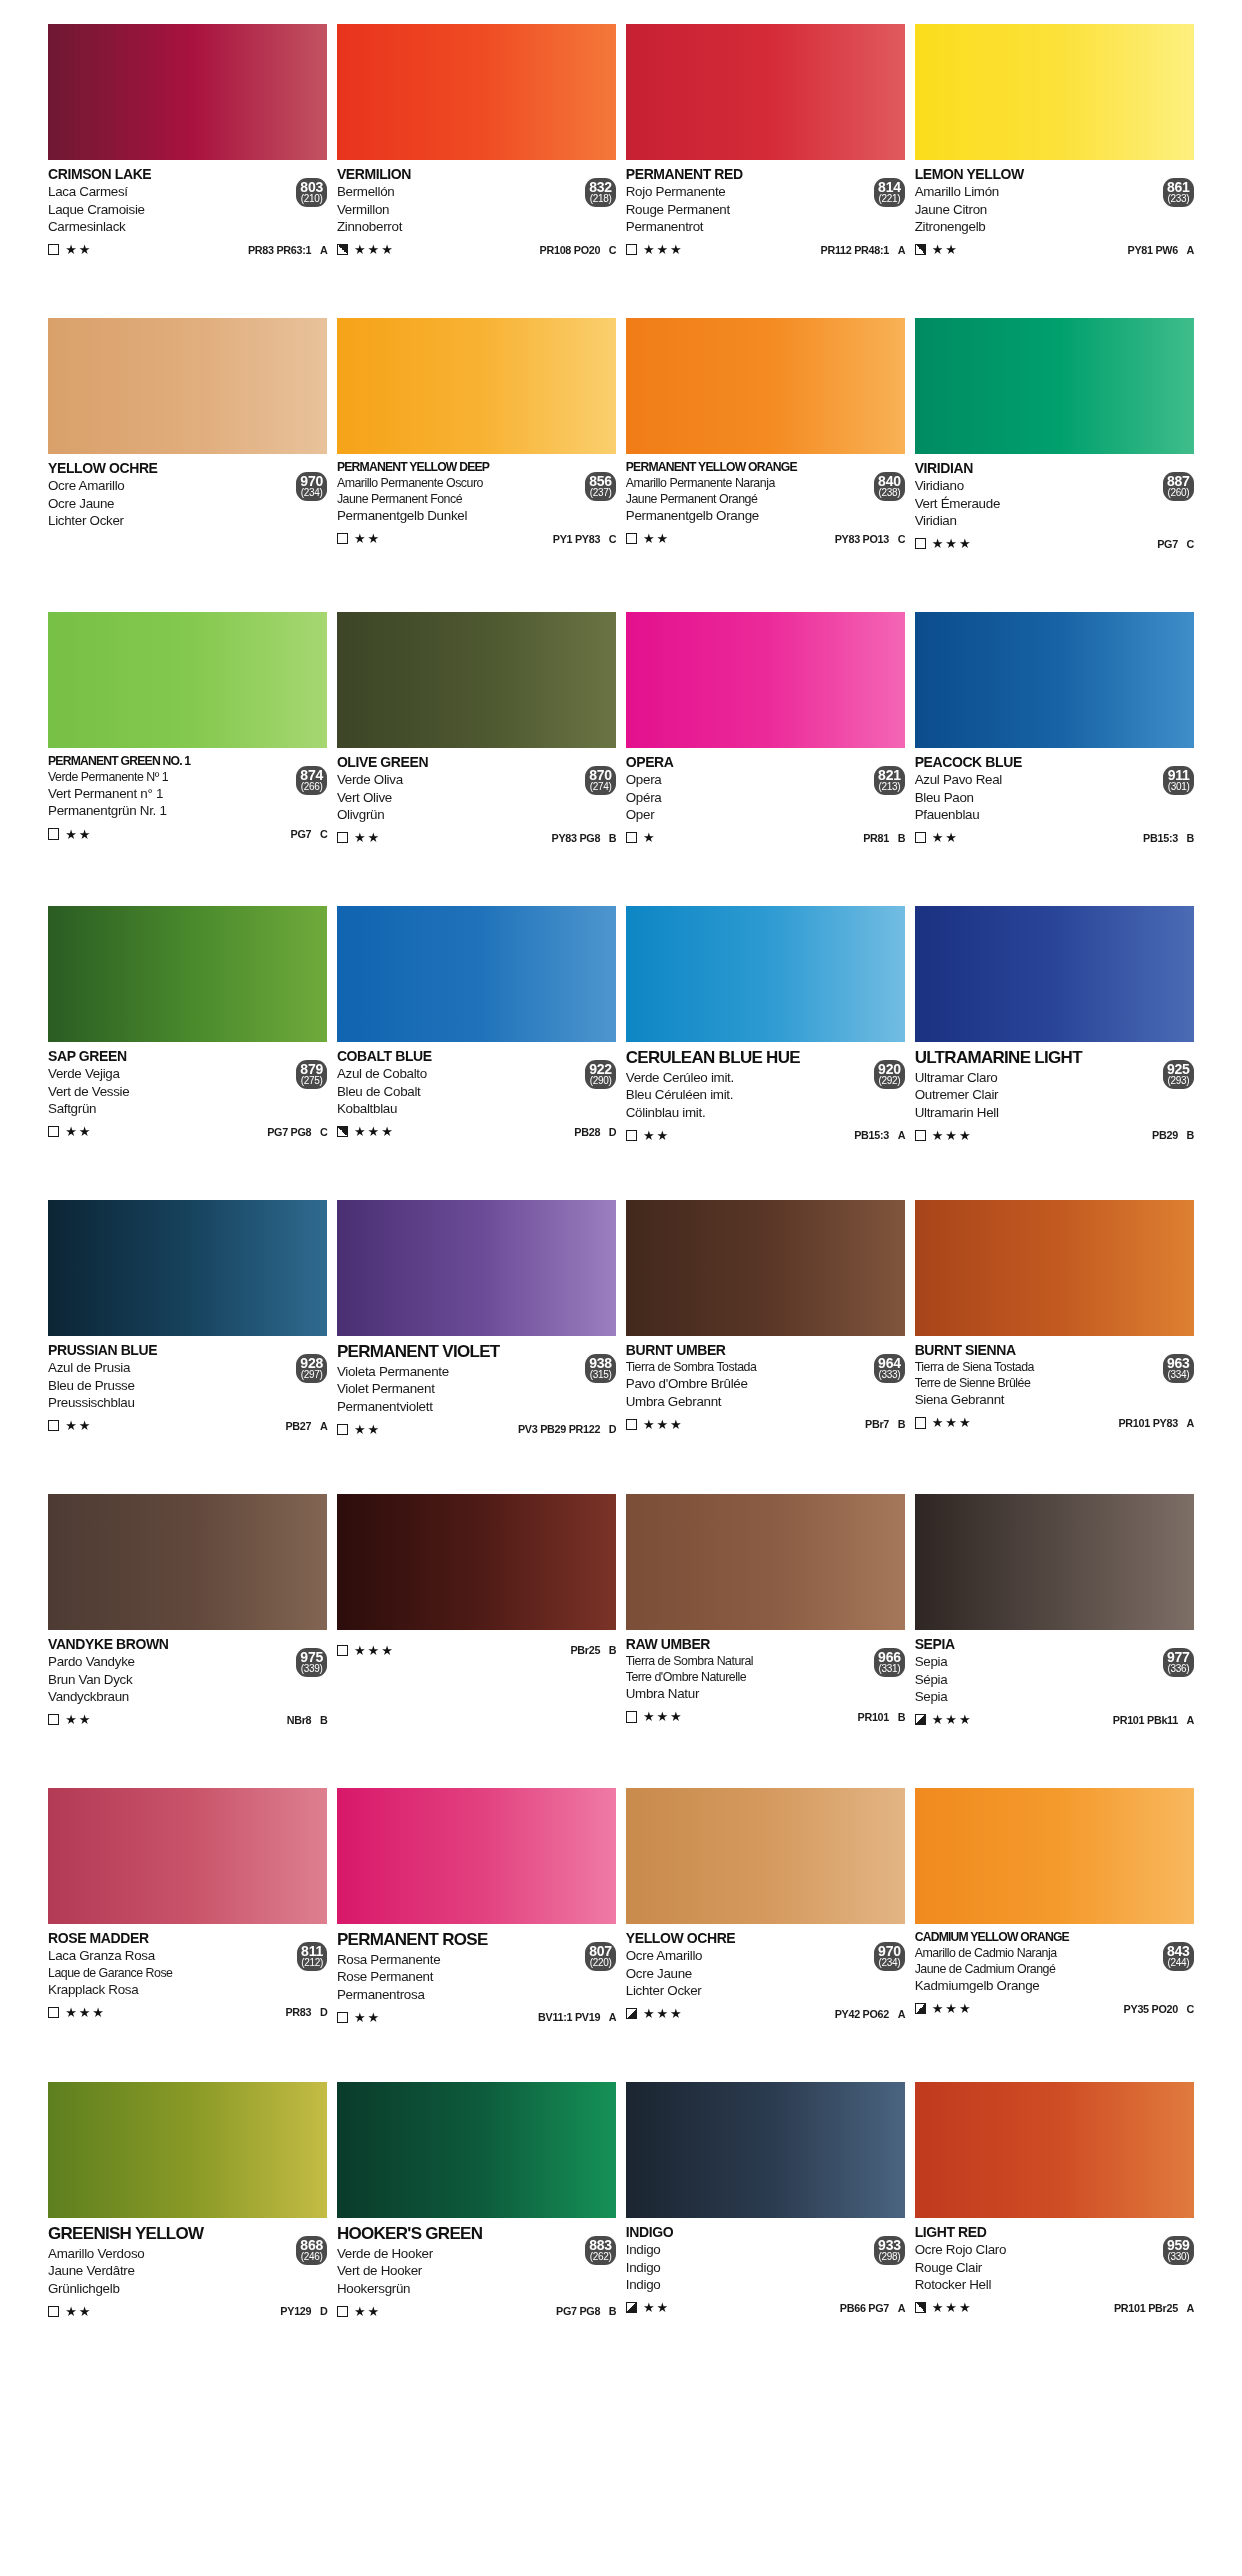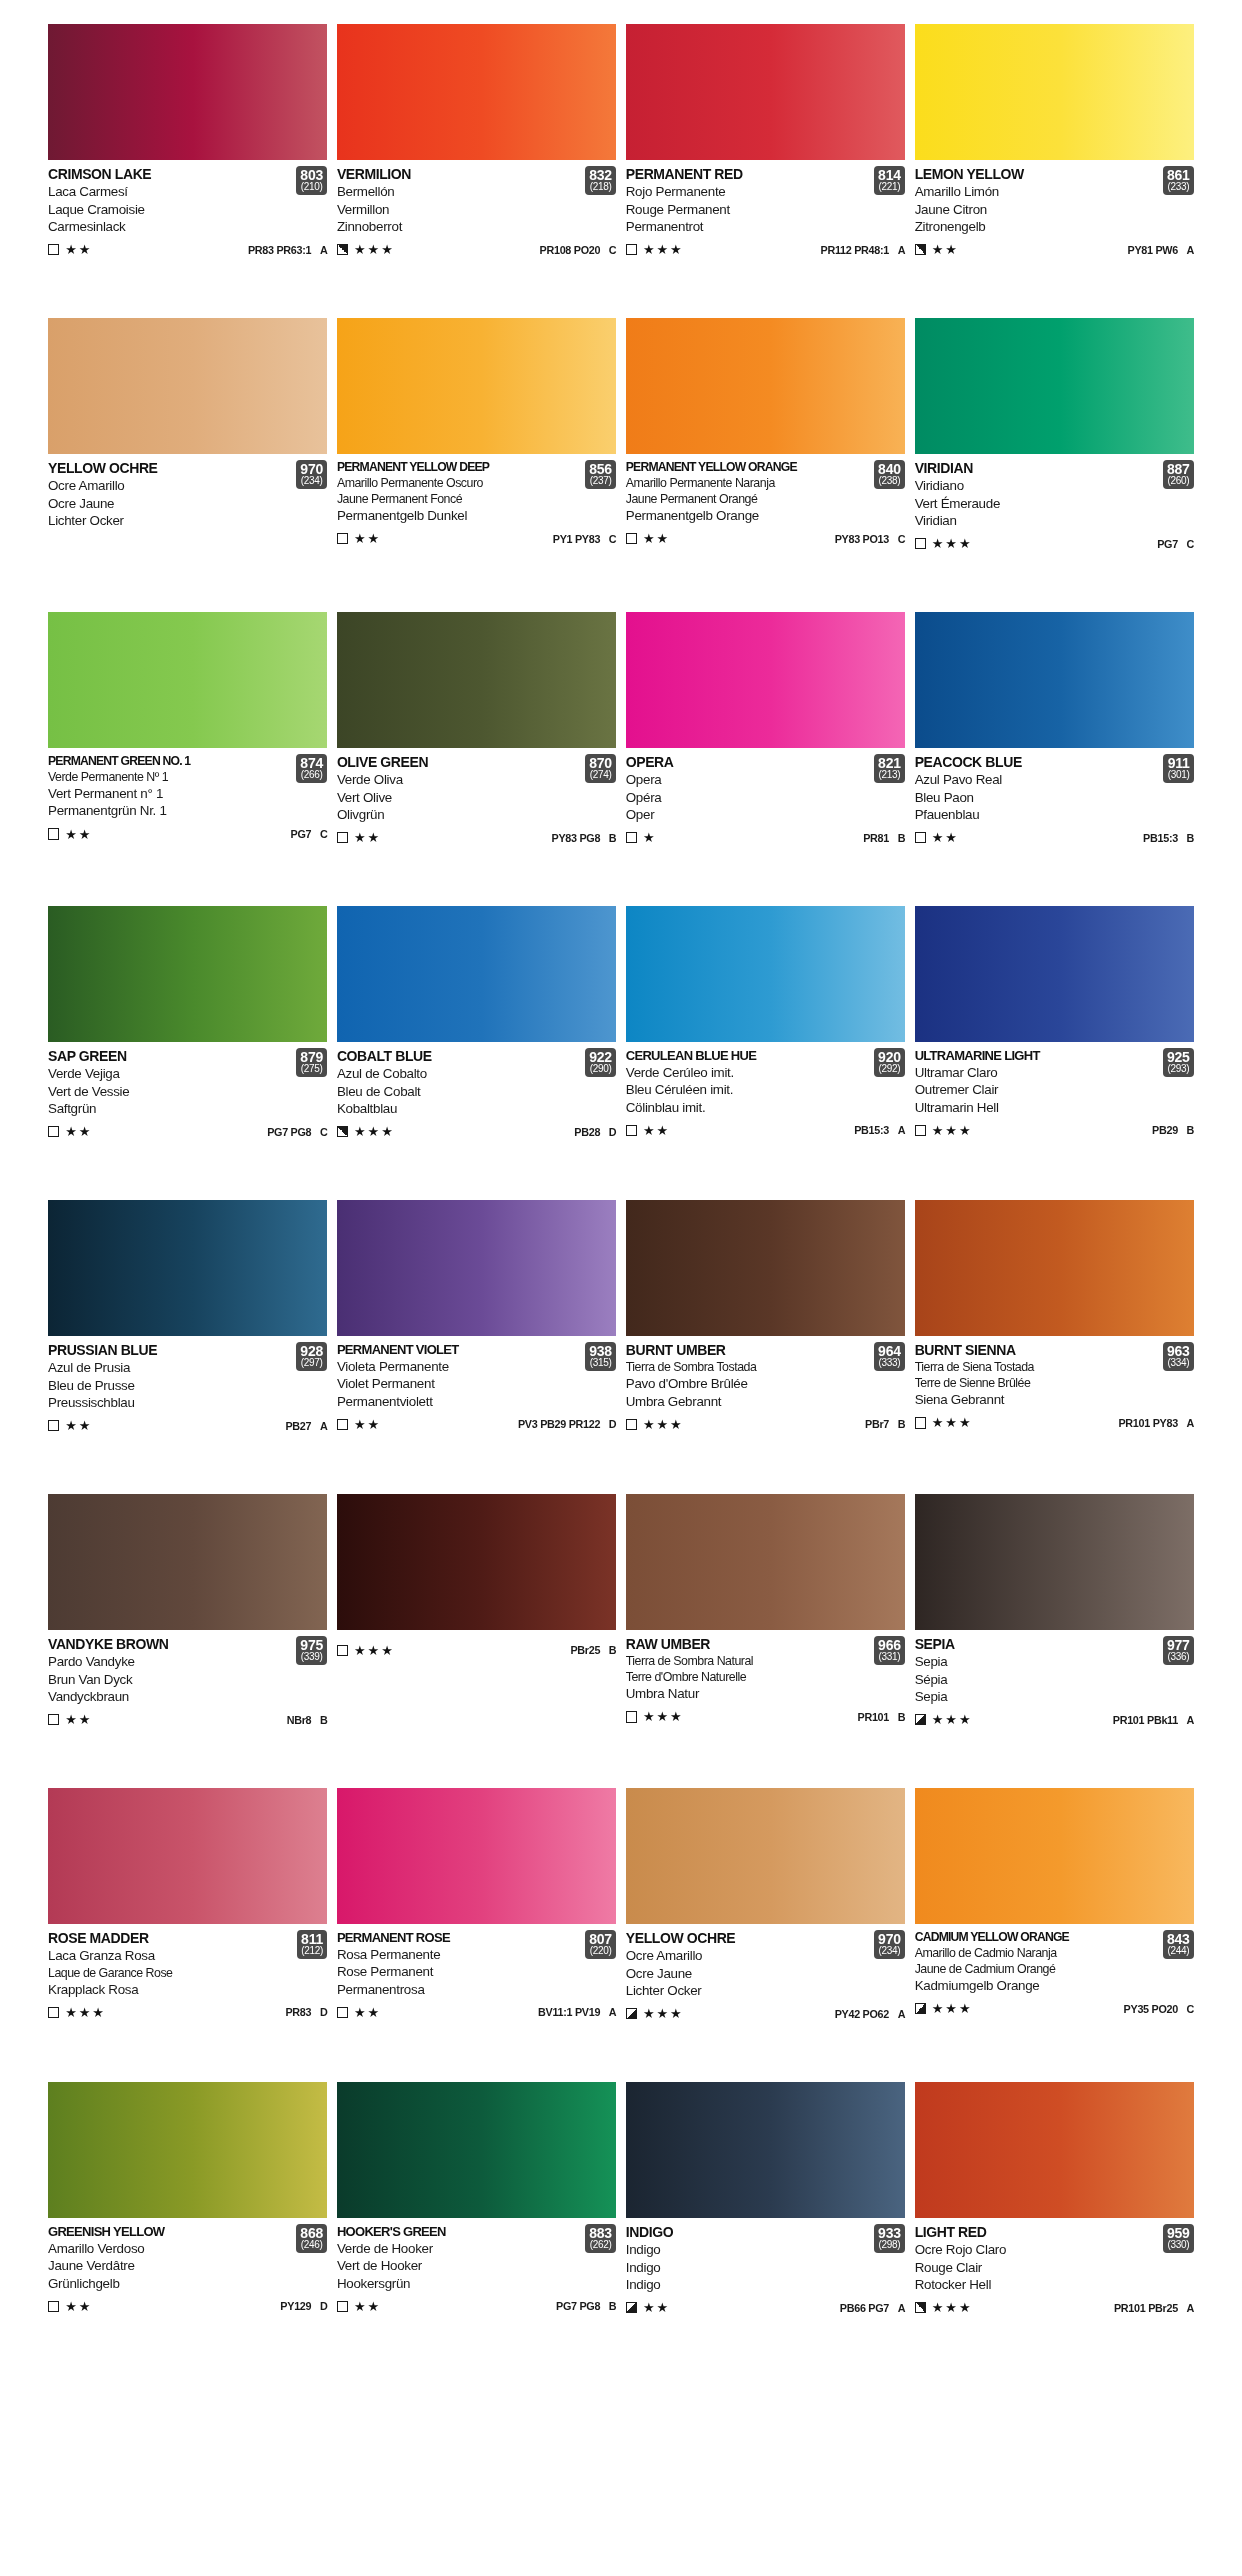--- a/index.html
+++ b/index.html
@@ -51,21 +51,21 @@
   }
   .pname {
     font-weight: bold;
     font-size: 14px;
     letter-spacing: -0.4px;
     color: #111111;
     line-height: 1.22;
     white-space: nowrap;
   }
   .pname.tight {
-    font-size: 13px;
+    font-size: 17px;
     letter-spacing: -0.7px;
   }
   .pname.tighter {
     font-size: 12.2px;
     letter-spacing: -0.8px;
   }
   .alt {
     font-size: 13.4px;
     color: #1a1a1a;
     line-height: 1.30;
@@ -76,22 +76,22 @@
     font-size: 12.4px;
     letter-spacing: -0.5px;
   }
   .code-badge {
     flex: 0 0 auto;
     background: #4a4a4a;
     color: #ffffff;
     text-align: center;
     padding: 1.7px 4.3px 2.6px 4.3px;
     line-height: 1.04;
-    border-radius: 4px;
-    margin-top: 0px;
+    border-radius: 11px;
+    margin-top: 12px;
   }
   .code-num {
     font-weight: bold;
     font-size: 14px;
     letter-spacing: -0.2px;
     display: block;
   }
   .code-alt {
     font-size: 10px;
     letter-spacing: -0.3px;

